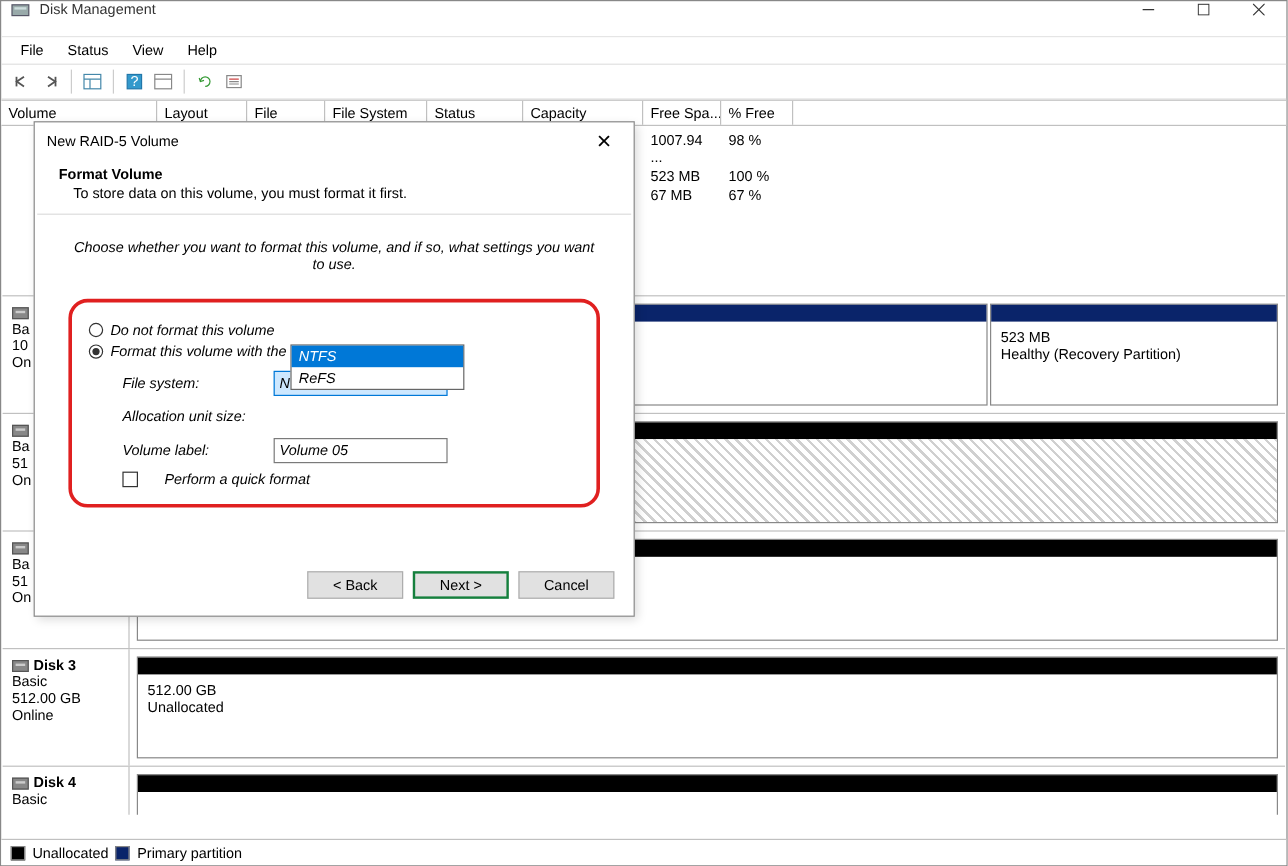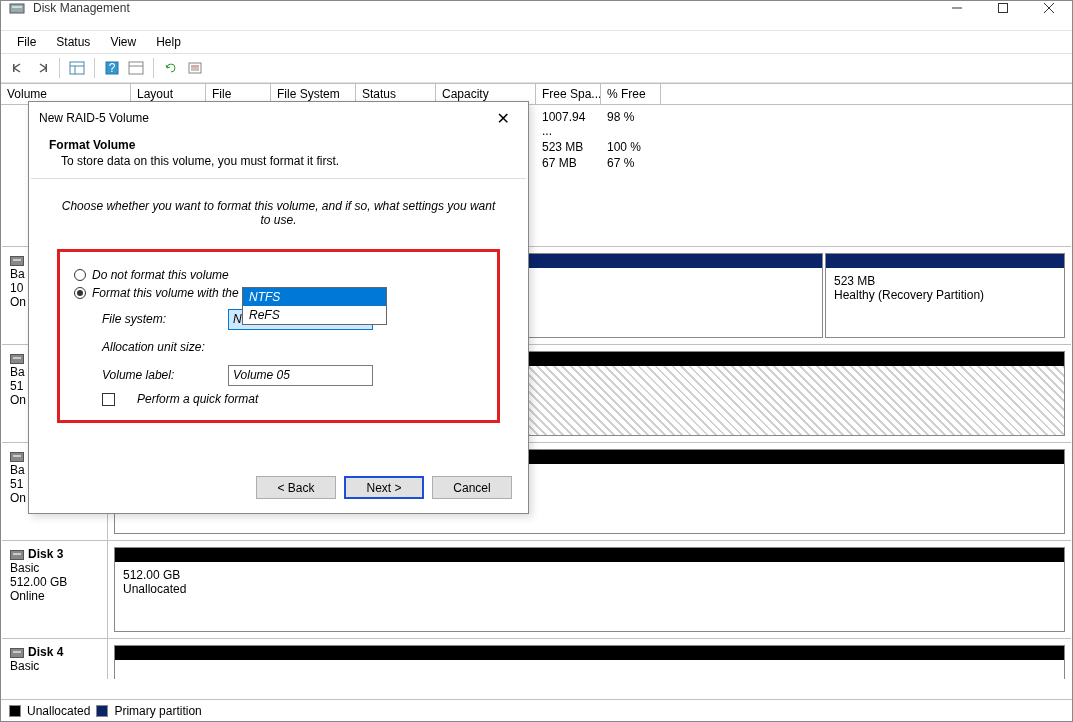--- a/index.html
+++ b/index.html
@@ -52,38 +52,38 @@
 
 .dialog { position: absolute; left: 27px; top: 100px; width: 501px; height: 413px; background: #fff; border: 1px solid #888; box-shadow: 3px 3px 8px rgba(0,0,0,.15); }
 .dialog .dlg-title { height: 32px; display: flex; align-items: center; padding: 0 10px; }
 .dialog .dlg-title .close { margin-left: auto; font-size: 16px; padding: 4px 8px; }
 .dialog .dlg-head { padding: 4px 20px 10px; }
 .dialog .dlg-head .ht { font-weight: bold; }
 .dialog .dlg-head .hs { margin-left: 12px; margin-top: 2px; }
 .dialog .dlg-sep { border-top: 1px solid #ddd; margin: 0 2px; }
 .dialog .dlg-body { padding: 20px 28px; position: relative; font-style: italic; }
 .dialog .prompt { text-align: center; margin-bottom: 22px; }
-.redbox { border: 3px solid #e02020; border-radius: 0; padding: 12px 14px 14px; }
+.redbox { border: 3px solid #e02020; border-radius: 16px; padding: 12px 14px 14px; }
 .radio-row { display: flex; align-items: center; gap: 6px; margin: 4px 0; }
 .radio { width: 12px; height: 12px; border: 1px solid #333; border-radius: 50%; display: inline-flex; align-items: center; justify-content: center; }
 .radio.checked::after { content: ""; width: 6px; height: 6px; background: #333; border-radius: 50%; }
 .form-rows { margin: 8px 0 0 28px; }
 .form-row { display: flex; align-items: center; margin: 6px 0; height: 22px; }
 .form-row .lbl { width: 126px; }
 .form-row .ctrl { width: 145px; height: 21px; border: 1px solid #7a7a7a; background: #fff; padding: 2px 4px; display: flex; align-items: center; }
 .form-row .ctrl.select { background: #cde8ff; border-color: #0078d7; justify-content: space-between; }
 .form-row .ctrl.select .chev { font-size: 10px; }
 .dropdown { position: absolute; left: 213px; top: 108px; width: 145px; border: 1px solid #666; background: #fff; }
 .dropdown .opt { padding: 2px 6px; }
 .dropdown .opt.sel { background: #0078d7; color: #fff; }
 .check-row { display: flex; align-items: center; gap: 22px; margin: 5px 0 0 28px; }
 .checkbox { width: 13px; height: 13px; border: 1px solid #333; background: #fff; }
 .dlg-buttons { position: absolute; right: 16px; bottom: 14px; display: flex; gap: 8px; margin-top: 46px; }
 .dlg-buttons button { width: 80px; height: 23px; border: 1px solid #adadad; background: #e1e1e1; }
-.dlg-buttons button.primary { border: 2px solid #1d4ed8; background: #e1e1e1; }
+.dlg-buttons button.primary { border: 2px solid #15803d; background: #e1e1e1; }
 
 .disk-icon { display:inline-block; width:14px; height:10px; background:#888; border:1px solid #555; margin-right:4px; vertical-align:middle; position:relative;}
 .disk-icon::after { content:""; position:absolute; left:2px; right:2px; top:2px; height:2px; background:#ccc;}
 </style>
 </head>
 <body>
 
 <div class="titlebar">
   <span class="app-icon">
     <svg width="16" height="16">

